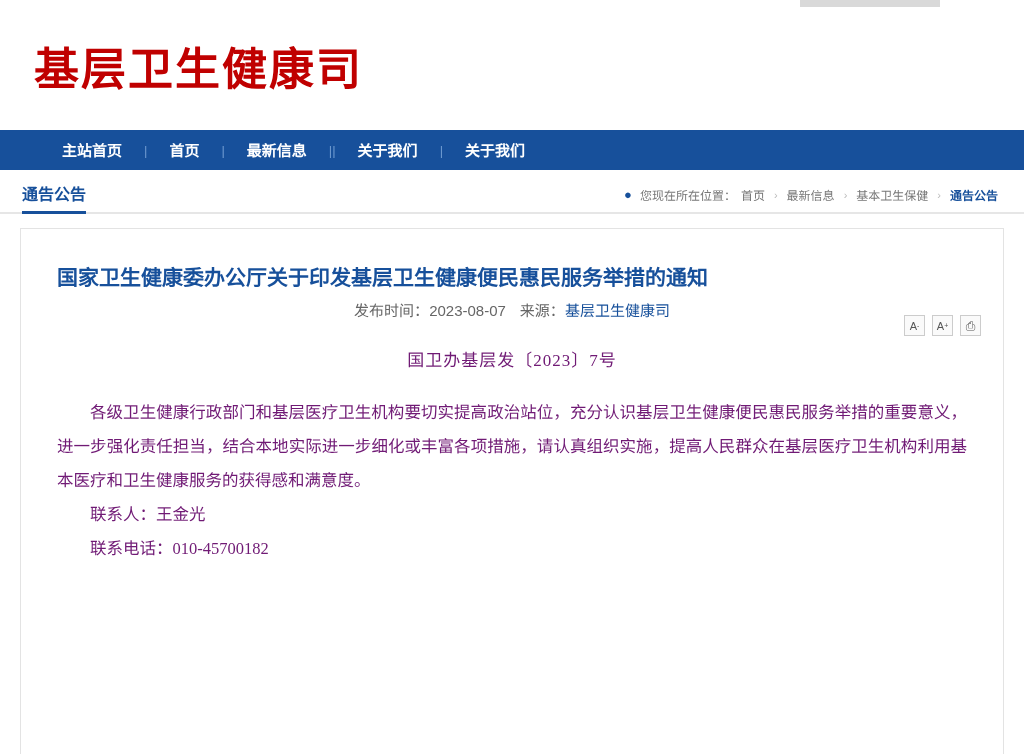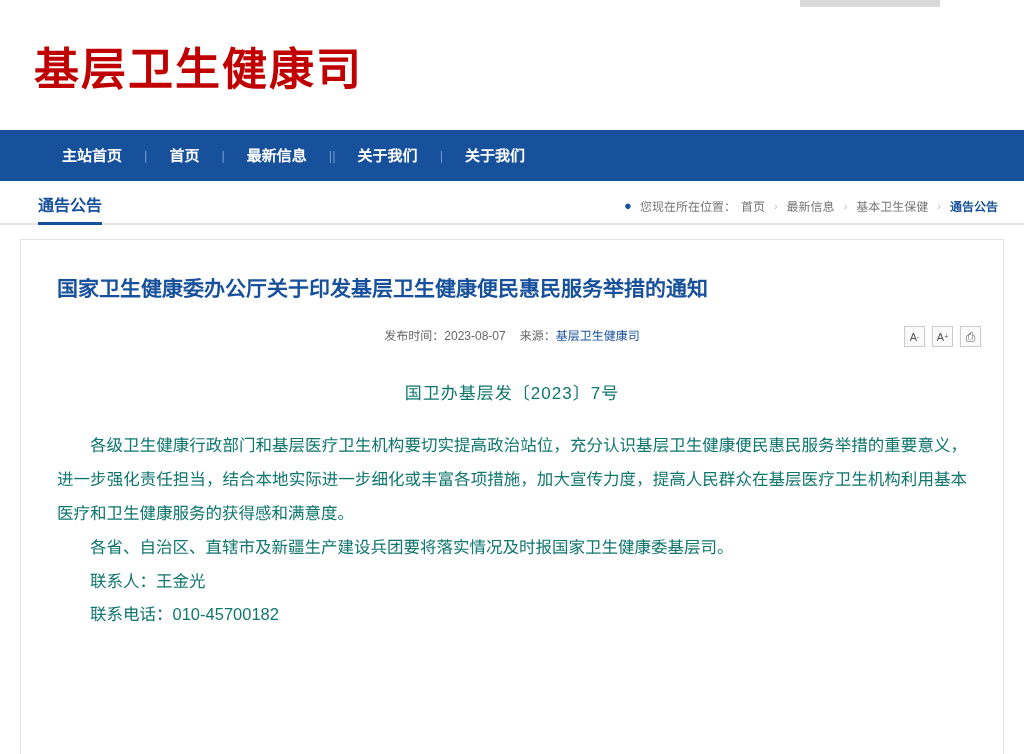--- a/index.html
+++ b/index.html
@@ -37,21 +37,21 @@
     font-family: "DejaVu Sans", "Liberation Sans", sans-serif;
     font-size: 45px;
     font-weight: bold;
     color: #c00000;
     letter-spacing: 2px;
     line-height: 1;
   }
 
   
   .navbar {
-    height: 51px;
+    height: 40px;
     background: #17509b;
     display: flex;
     align-items: center;
     padding-left: 40px;
   }
   .navbar a.nav-item {
     color: #ffffff;
     font-size: 15px;
     font-weight: bold;
     text-decoration: none;
@@ -65,21 +65,21 @@
     line-height: 41px;
   }
 
   
   .crumbband {
     height: 44px;
     background: #ffffff;
     display: flex;
     align-items: flex-end;
     justify-content: space-between;
-    padding: 0 26px 0 38px;
+    padding: 0 26px 0 22px;
     border-bottom: 2px solid #e6e6e6;
     position: relative;
   }
   .section-name {
     font-size: 16px;
     font-weight: bold;
     color: #17509b;
     padding-bottom: 6px;
     border-bottom: 3px solid #17509b;
     position: relative;
@@ -115,23 +115,23 @@
     text-align: left;
     font-family: "DejaVu Sans", "Liberation Sans", sans-serif;
     font-size: 21px;
     font-weight: bold;
     color: #17509b;
     line-height: 1.5;
     margin-top: 16px;
   }
   .doc-meta {
     text-align: center;
-    font-size: 12px;
+    font-size: 15px;
     color: #666666;
-    margin-top: 20px;
+    margin-top: 4px;
   }
   .doc-meta .src-link { color: #17509b; text-decoration: none; }
   .meta-gap { display: inline-block; width: 14px; }
 
   .tool-row {
     position: absolute;
     right: 22px;
     top: 86px;
     display: flex;
     gap: 7px;
@@ -143,24 +143,24 @@
     color: #555555;
     font-size: 11px;
     display: flex; align-items: center; justify-content: center;
     cursor: pointer;
     position: relative;
   }
   .tool-btn sup { font-size: 7px; vertical-align: super; }
   .tool-btn.print { font-size: 12px; }
 
   .doc-body {
-    margin-top: 34px;
-    font-family: Liberation Sans, sans-serif;
+    margin-top: 24px;
+    font-family: Liberation Serif, serif;
     font-size: 16.5px;
-    color: #0f766e;
+    color: #701a75;
     line-height: 2.05;
     text-align: justify;
   }
   .doc-number {
     text-align: center;
     font-size: 17px;
     letter-spacing: 1px;
     margin-bottom: 18px;
   }
   .doc-body p { margin: 0; }
@@ -221,18 +221,17 @@
       <span>A</span>
         <sup>+</sup>
     </div>
     <div class="tool-btn print">
       <span>⎙</span>
     </div>
   </div>
 
   <div class="doc-body">
     <div class="doc-number">国卫办基层发〔2023〕7号</div>
-    <p class="indent">各级卫生健康行政部门和基层医疗卫生机构要切实提高政治站位，充分认识基层卫生健康便民惠民服务举措的重要意义，进一步强化责任担当，结合本地实际进一步细化或丰富各项措施，加大宣传力度，提高人民群众在基层医疗卫生机构利用基本医疗和卫生健康服务的获得感和满意度。</p>
-    <p class="indent">各省、自治区、直辖市及新疆生产建设兵团要将落实情况及时报国家卫生健康委基层司。</p>
+    <p class="indent">各级卫生健康行政部门和基层医疗卫生机构要切实提高政治站位，充分认识基层卫生健康便民惠民服务举措的重要意义，进一步强化责任担当，结合本地实际进一步细化或丰富各项措施，请认真组织实施，提高人民群众在基层医疗卫生机构利用基本医疗和卫生健康服务的获得感和满意度。</p>
     <p class="indent">联系人：王金光</p>
     <p class="indent">联系电话：010-45700182</p>
   </div>
 </div>
 
 </body></html>

